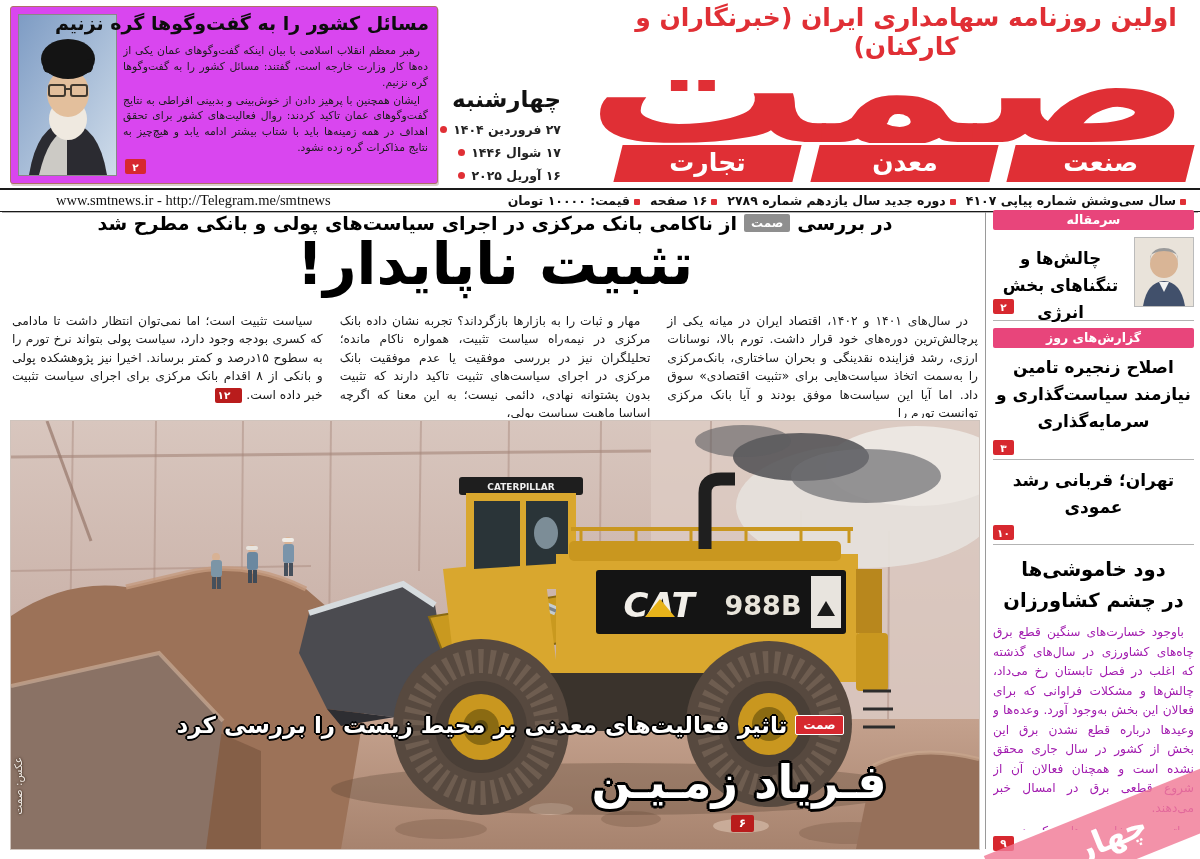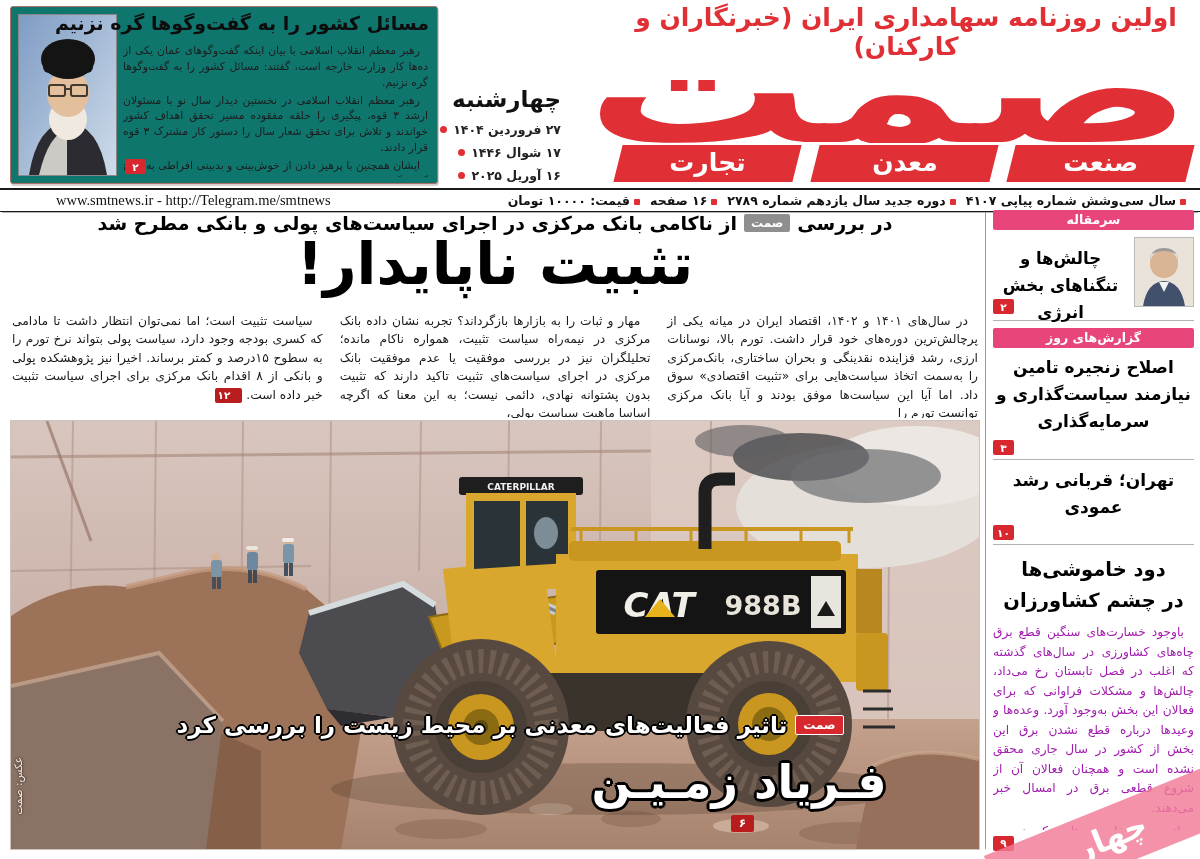--- a/index.html
+++ b/index.html
@@ -1,20 +1,20 @@
 <!DOCTYPE html>
 <html lang="fa" dir="rtl"><head>
 <meta charset="utf-8">
 <style>
   html,body{margin:0;padding:0;}
   body{width:1200px;height:859px;background:#f2f2f2;font-family:"DejaVu Sans",sans-serif;}
   .page{position:relative;width:1200px;height:859px;background:#ffffff;overflow:hidden;direction:rtl;}
 
   
-  .leader-box{position:absolute;left:10px;top:6px;width:426px;height:176px;border:1px solid #b07068;border-radius:3px;background:#0f766e;box-shadow:1px 2px 0 #d9cfcd;}
+  .leader-box{position:absolute;left:10px;top:6px;width:426px;height:176px;border:1px solid #b07068;border-radius:3px;background:#d946ef;box-shadow:1px 2px 0 #d9cfcd;}
   .leader-photo{position:absolute;left:7px;top:7px;width:97px;height:160px;border:1px solid #888;}
   .leader-title{position:absolute;right:8px;left:114px;top:5px;font-size:19px;font-weight:bold;color:#0d0d0d;text-align:center;white-space:nowrap;}
   .leader-body{position:absolute;right:9px;left:112px;top:36px;bottom:6px;overflow:hidden;font-size:10.8px;line-height:1.47;text-align:justify;color:#1c1c1c;}
   .leader-body p{margin:0 0 2px 0;text-indent:8px;}
   .leader-badge{position:absolute;left:114px;bottom:9px;}
 
   
   .tagline{position:absolute;top:3px;right:14px;width:560px;text-align:center;font-size:25px;font-weight:bold;color:#e02f35;letter-spacing:0;}
   .logo-wrap{position:absolute;top:34px;right:8px;width:576px;height:152px;}
   .logo-text{position:absolute;right:0;top:-34px;font-size:150px;line-height:1.2;font-weight:bold;color:#e02f35;transform:scaleX(1.5);transform-origin:right center;}
@@ -96,21 +96,20 @@
         <ellipse cx="49" cy="44" rx="27" ry="20" fill="#141414"></ellipse>
         <rect x="24" y="44" width="50" height="14" rx="6" fill="#141414"></rect>
         <rect x="30" y="70" width="16" height="11" rx="2" fill="none" stroke="#41392f" stroke-width="2"></rect>
         <rect x="52" y="70" width="16" height="11" rx="2" fill="none" stroke="#41392f" stroke-width="2"></rect>
         <line x1="46" y1="74" x2="52" y2="74" stroke="#41392f" stroke-width="2"></line>
       </svg>
     </div>
     <div class="leader-title">مسائل کشور را به گفت‌وگوها گره نزنیم</div>
     <div class="leader-body">
       <p>رهبر معظم انقلاب اسلامی با بیان اینکه گفت‌وگوهای عمان یکی از ده‌ها کار وزارت خارجه است، گفتند: مسائل کشور را به گفت‌وگوها گره نزنیم.</p>
-      <p>رهبر معظم انقلاب اسلامی در نخستین دیدار سال نو با مسئولان ارشد ۳ قوه، پیگیری را حلقه مفقوده مسیر تحقق اهداف کشور خواندند و تلاش برای تحقق شعار سال را دستور کار مشترک ۳ قوه قرار دادند.</p>
       <p>ایشان همچنین با پرهیز دادن از خوش‌بینی و بدبینی افراطی به نتایج گفت‌وگوهای عمان تاکید کردند: روال فعالیت‌های کشور برای تحقق اهداف در همه زمینه‌ها باید با شتاب بیشتر ادامه یابد و هیچ‌چیز به نتایج مذاکرات گره زده نشود.</p>
     </div>
     <span class="badge red leader-badge">۲</span>
   </div>
 
   <div class="tagline">اولین روزنامه سهامداری ایران (خبرنگاران و کارکنان)</div>
   <div class="logo-wrap">
     <div class="logo-text">صمت</div>
     <div class="logo-strip">
       <div class="word"><span>صنعت</span></div>

